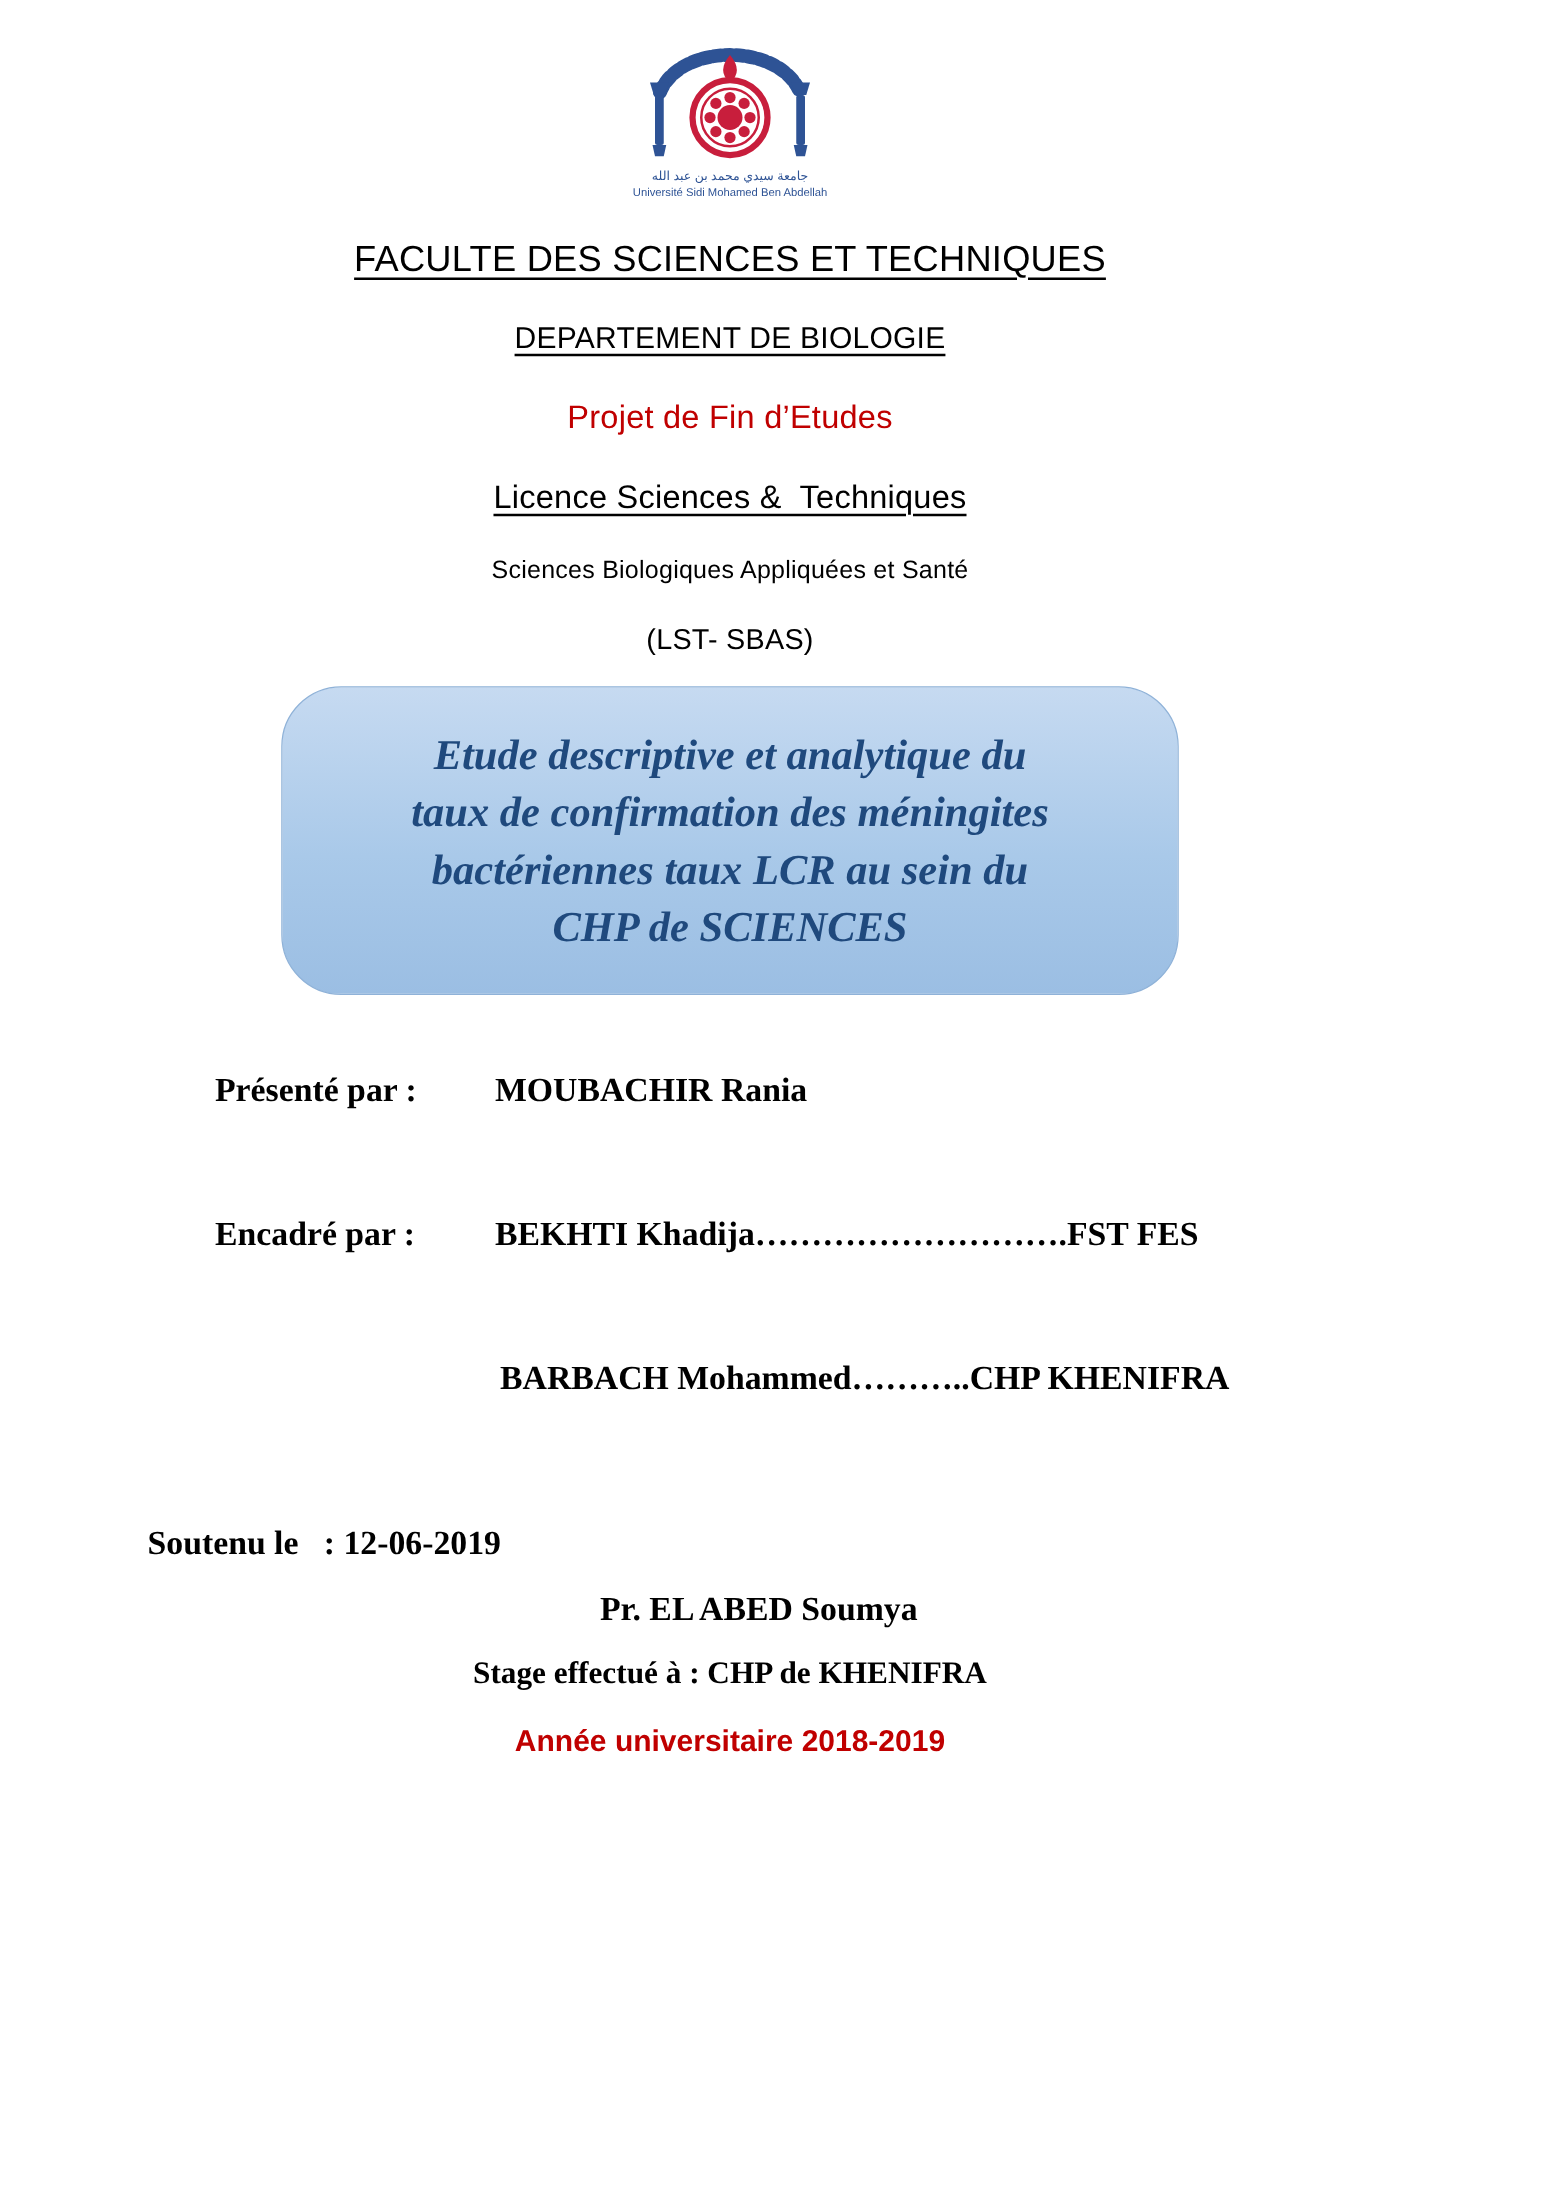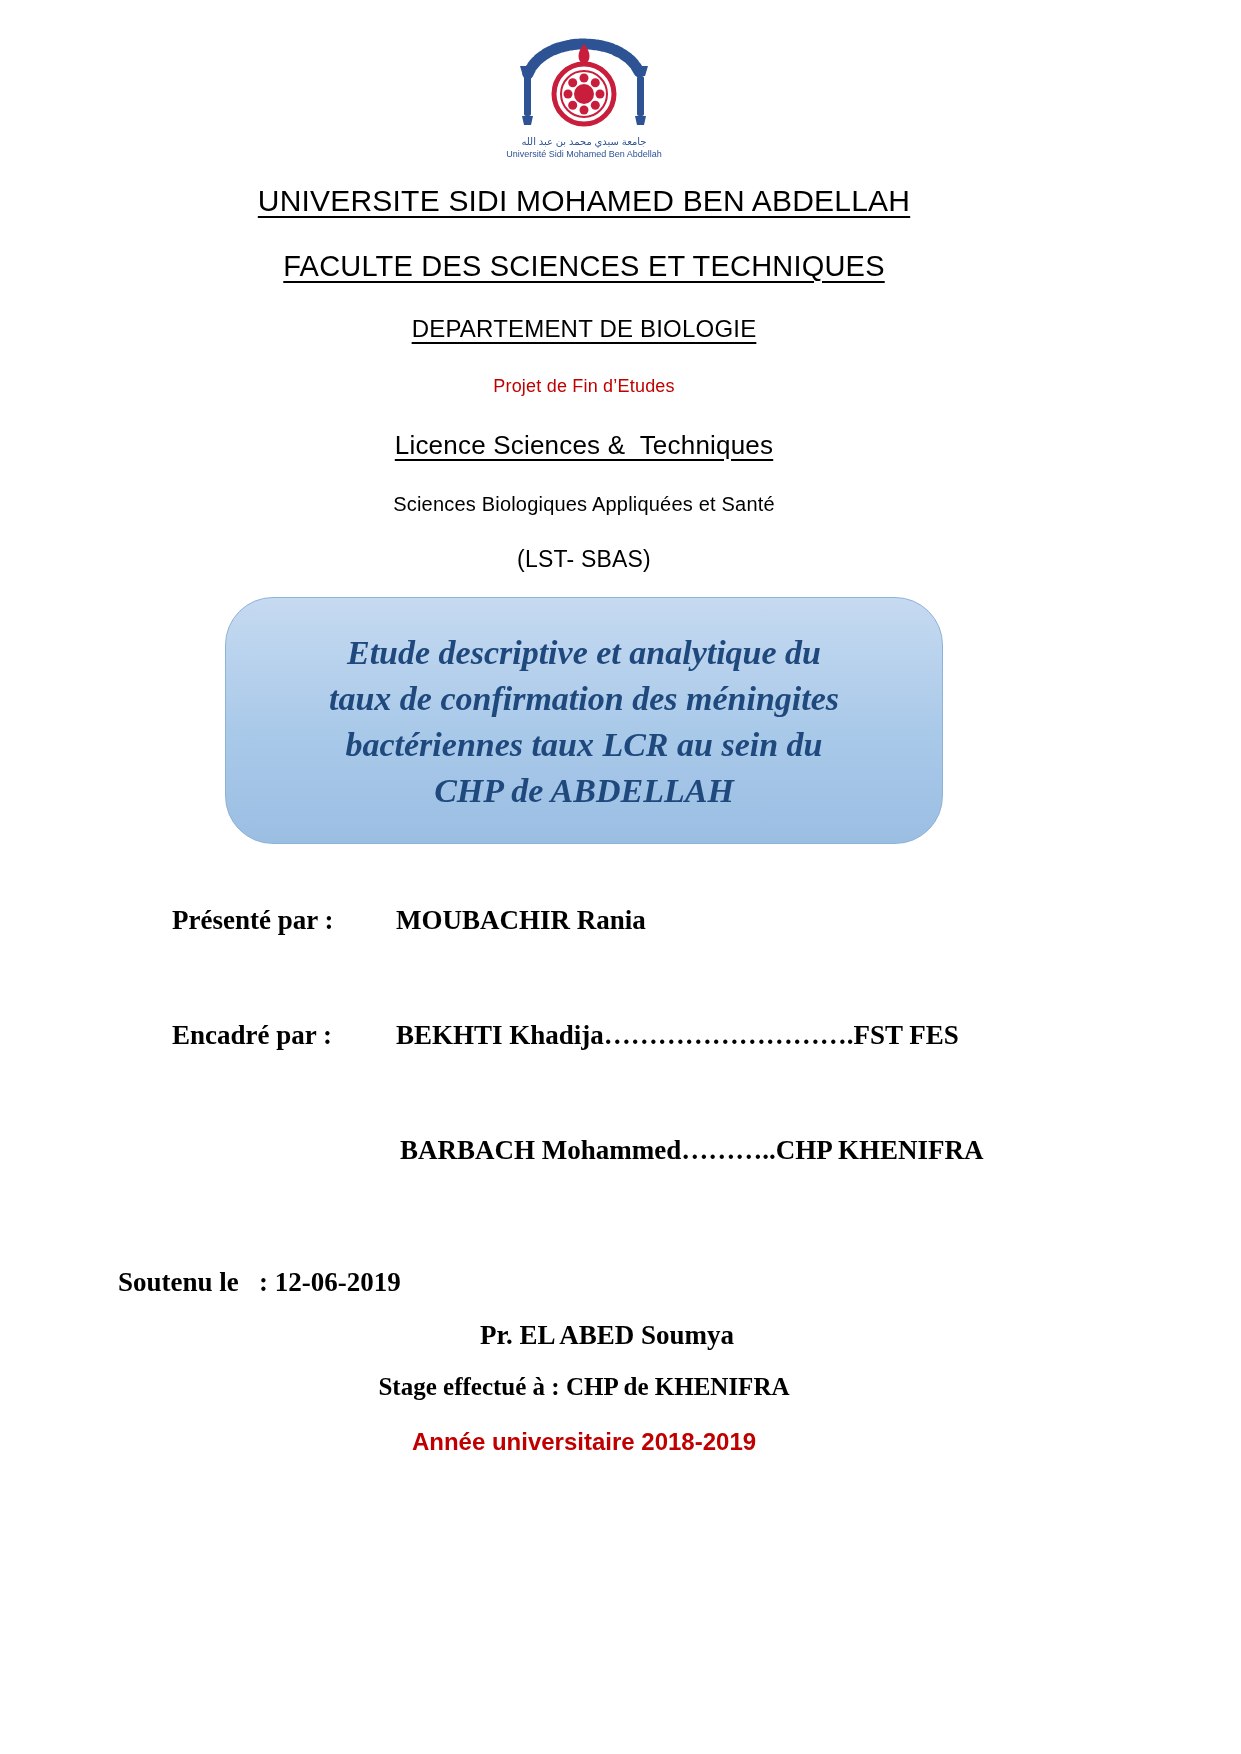--- a/index.html
+++ b/index.html
@@ -27,21 +27,21 @@
   
   .logo-wrap { margin-top:24px; display:flex; flex-direction:column; align-items:center; }
   .logo-caption-ar { font-size:10px; color:#2E5395; line-height:1.25; letter-spacing:1px; }
   .logo-caption-fr { font-size:9px;  color:#2E5395; line-height:1.25; }
   
   .heading { font-weight:normal; white-space:pre-wrap; letter-spacing:0.2px; }
   .u { text-decoration:underline; text-decoration-thickness:1.5px; text-underline-offset:5px; }
   .h-univ  { font-size:30px; margin-top:24px; }
   .h-fac   { font-size:29px; margin-top:32px; }
   .h-dept  { font-size:24px; margin-top:32px; }
-  .h-pfe   { font-size:18px; margin-top:33px; color:#C00000; }
+  .h-pfe   { font-size:26px; margin-top:33px; color:#C00000; }
   .h-lic   { font-size:26px; margin-top:33px; }
   .h-sbas  { font-size:20px; margin-top:32px; }
   .h-lst   { font-size:23px; margin-top:30px; }
   
   .title-box {
     margin-top:24px;
     width:718px;
     border-radius:48px;
     background:linear-gradient(180deg,#C6DAF1 0%,#A9C9E9 55%,#9BBEE3 100%);
     border:1px solid #8FB2D8;
@@ -122,33 +122,32 @@
           <circle cx="76.7" cy="58.7" r="4.5"></circle>
           <circle cx="88" cy="54" r="4.5"></circle>
           <circle cx="99.3" cy="58.7" r="4.5"></circle>
         </g>
         <circle cx="88" cy="70" r="10" fill="#C81E3C"></circle>
       </svg>
       <div class="logo-caption-ar">جامعة سيدي محمد بن عبد الله</div>
       <div class="logo-caption-fr">Université Sidi Mohamed Ben Abdellah</div>
     </div>
 
-    <div class="heading h-univ u">UNIVERSITE SIDI MOHAMED BEN ABDELLAH</div>
     <div class="heading h-fac u">FACULTE DES SCIENCES ET TECHNIQUES</div>
     <div class="heading h-dept u">DEPARTEMENT DE BIOLOGIE</div>
     <div class="heading h-pfe">Projet de Fin d’Etudes</div>
     <div class="heading h-lic u">Licence Sciences &amp;  Techniques</div>
     <div class="heading h-sbas">Sciences Biologiques Appliquées et Santé</div>
     <div class="heading h-lst">(LST- SBAS)</div>
 
     <div class="title-box">
       <div class="title-line">Etude descriptive et analytique du</div>
       <div class="title-line">taux de confirmation des méningites</div>
       <div class="title-line">bactériennes taux LCR au sein du</div>
-      <div class="title-line">CHP de ABDELLAH</div>
+      <div class="title-line">CHP de SCIENCES</div>
     </div>
 
     <div class="serif-block credits">
       <div class="serif-line">
         <span class="credit-label">Présenté par :</span><span>MOUBACHIR Rania</span>
       </div>
       <div class="serif-line">
         <span class="credit-label">Encadré par :</span><span>BEKHTI Khadija……………………….FST FES</span>
       </div>
       <div class="serif-line indent-supervisor">

